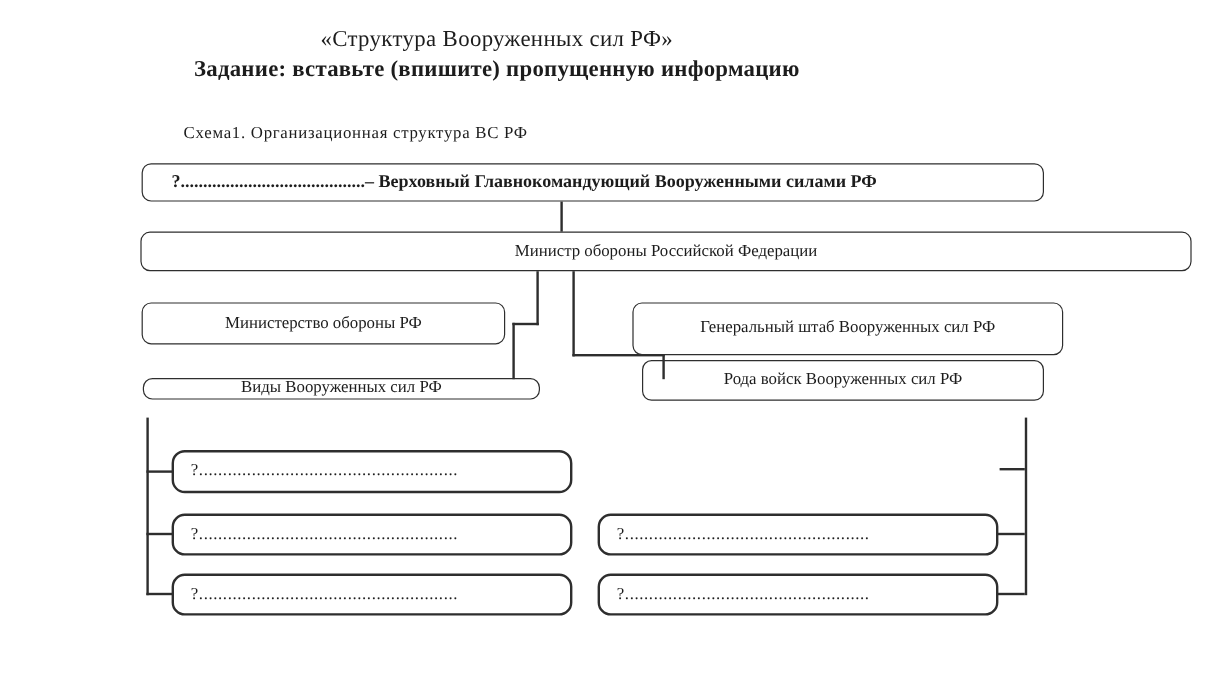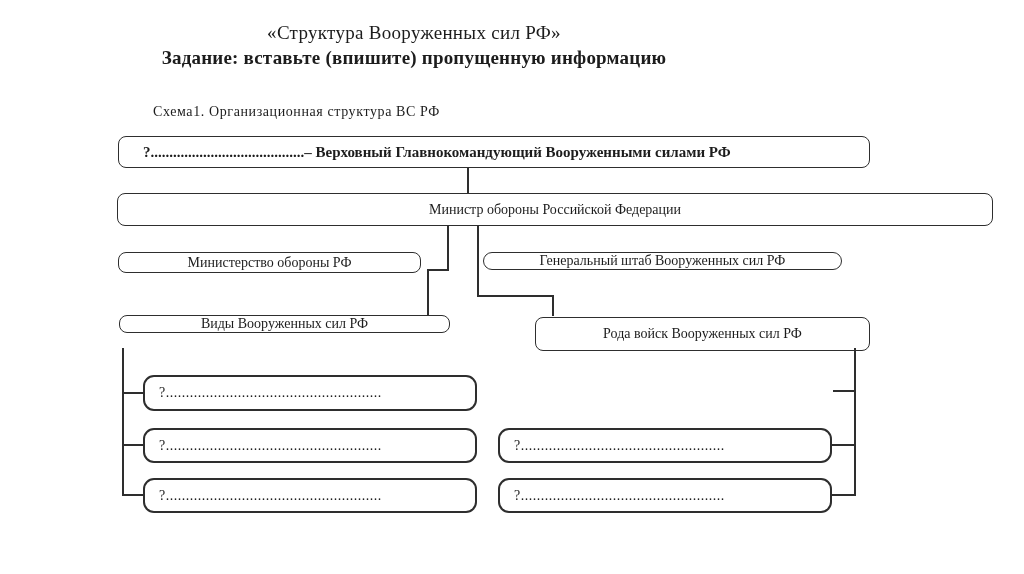--- a/index.html
+++ b/index.html
@@ -40,24 +40,24 @@
   .box.bold{font-weight:700;font-size:15px;}
   .box.blank{
     border-width:2px;border-radius:11px;
     padding-left:14px;justify-content:flex-start;
     letter-spacing:0.5px;
   }
 
   
   .b-supreme{left:118px;top:136px;width:752px;height:32px;}
   .b-minister{left:117px;top:193px;width:876px;height:33px;}
-  .b-ministry{left:118px;top:252px;width:303px;height:21px;}
-  .b-genstaff{left:483px;top:252px;width:359px;height:18px;border-radius:11px;}
+  .b-ministry{left:118px;top:252px;width:303px;height:35px;}
+  .b-genstaff{left:527px;top:252px;width:359px;height:44px;}
   .b-vidy{left:119px;top:315px;width:331px;height:18px;}
-  .b-roda{left:535px;top:317px;width:335px;height:34px;}
+  .b-roda{left:535px;top:300px;width:335px;height:34px;}
   .b-bl1{left:143px;top:375px;width:334px;height:36px;}
   .b-bl2{left:143px;top:428px;width:334px;height:35px;}
   .b-bl3{left:143px;top:478px;width:334px;height:35px;}
   .b-br1{left:498px;top:428px;width:334px;height:35px;}
   .b-br2{left:498px;top:478px;width:334px;height:35px;}
 
   .ln{position:absolute;background:#2e2e2e;}
 </style>
 </head>
 <body>

